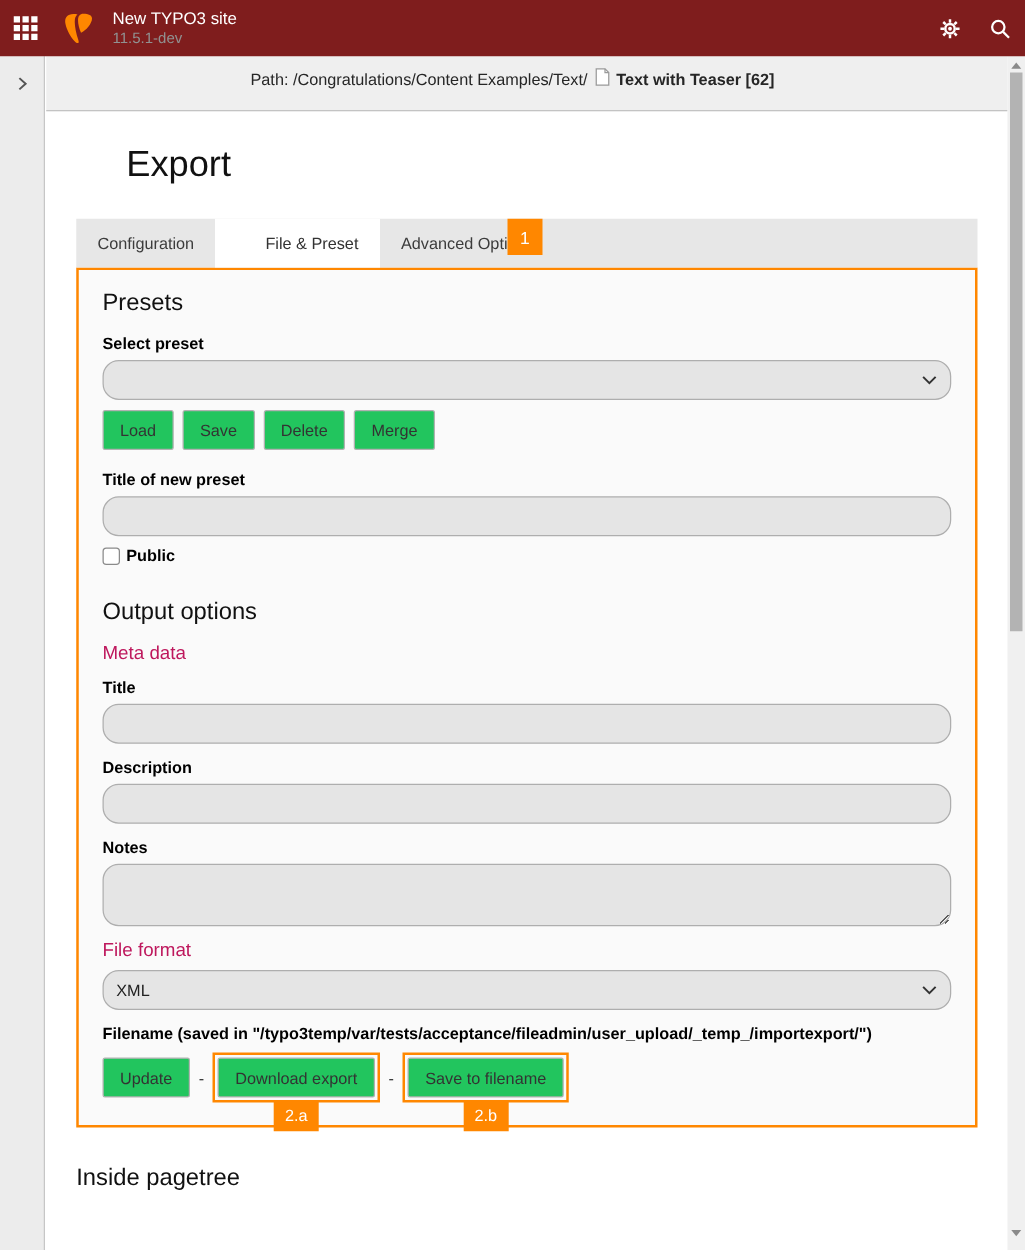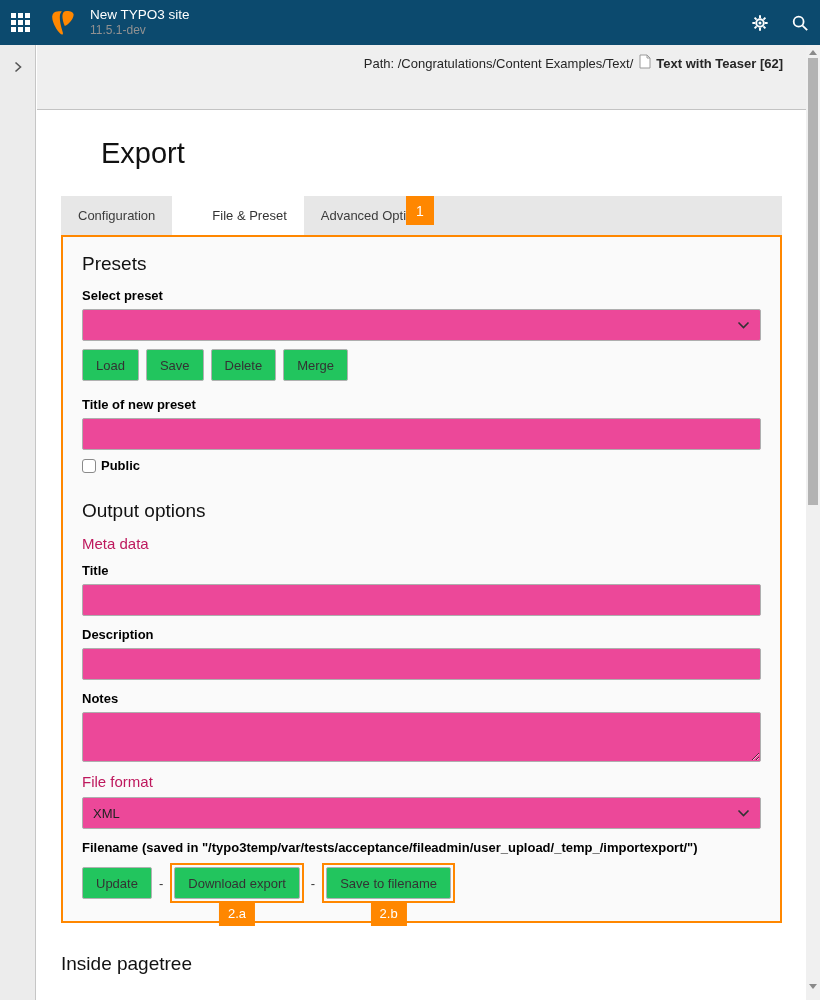--- a/index.html
+++ b/index.html
@@ -1,21 +1,21 @@
 <!DOCTYPE html>
 <html><head>
 <meta charset="utf-8">
 <style>
   * { margin:0; padding:0; box-sizing:border-box; }
   html,body { width:820px; height:1000px; }
   body { font-family:"Liberation Sans", sans-serif; background:#fff; overflow:hidden; }
   #app { position:relative; width:820px; height:1000px; background:#fff; overflow:hidden; }
 
   
-  .topbar { position:absolute; top:0; left:0; width:100%; height:45px; background:#0c4a6e; display:flex; align-items:center; z-index:30; }
+  .topbar { position:absolute; top:0; left:0; width:100%; height:45px; background:#7f1d1d; display:flex; align-items:center; z-index:30; }
   .topbar-left { display:flex; align-items:center; }
   .apps-btn { width:40px; height:45px; display:flex; align-items:center; justify-content:center; cursor:pointer; }
   .grid-icon { display:grid; grid-template-columns:repeat(3,5px); grid-template-rows:repeat(3,5px); gap:2px; }
   .grid-icon span { background:#fff; width:5px; height:5px; }
   .logo-wrap { width:34px; height:45px; display:flex; align-items:center; justify-content:center; margin-left:6px; }
   .title-block { margin-left:10px; line-height:1.25; }
   .site-title { color:#ffffff; font-size:13.5px; }
   .site-version { color:#919191; font-size:12px; }
   .topbar-right { margin-left:auto; display:flex; align-items:center; }
   .top-iconbtn { width:40px; height:45px; display:flex; align-items:center; justify-content:center; cursor:pointer; }
@@ -28,40 +28,40 @@
   .vscrollbar { position:absolute; right:0; top:45px; width:14px; height:955px; background:#f0f0f0; z-index:25; }
   .sb-arrow { position:absolute; left:0; width:14px; height:14px; display:flex; align-items:center; justify-content:center; }
   .sb-arrow.up { top:0; }
   .sb-arrow.down { bottom:7px; }
   .tri-up { width:0; height:0; border-left:4px solid transparent; border-right:4px solid transparent; border-bottom:5px solid #8a8a8a; }
   .tri-down { width:0; height:0; border-left:4px solid transparent; border-right:4px solid transparent; border-top:5px solid #8a8a8a; }
   .sb-thumb { position:absolute; left:2px; top:13px; width:10px; height:447px; background:#b3b3b3; }
 
   
   .main { position:absolute; left:37px; top:45px; width:769px; height:955px; background:#fff; }
-  .docheader { height:65px; background:#efefef; border-bottom:1px solid #c3c3c3; display:flex; justify-content:flex-end; align-items:flex-start; padding:9px 23px 0 0; }
+  .docheader { height:44px; background:#efefef; border-bottom:1px solid #c3c3c3; display:flex; justify-content:center; align-items:flex-start; padding:9px 23px 0 0; }
   .breadcrumb { display:flex; align-items:center; font-size:13px; color:#262626; white-space:nowrap; }
   .doc-icon { margin:0 5px 0 6px; display:inline-block; }
   .record-title { font-weight:bold; }
 
   .module-body { padding:0 24px; }
   h1.page-title { font-size:29px; font-weight:400; color:#111; margin-top:27px; letter-spacing:0;margin-left:40px; }
 
   
   .tabstrip { position:relative; display:flex; background:#e7e7e7; margin-top:26px; height:39px; }
   .tab { padding:0 17px; font-size:13px; color:#3c3c3c; display:flex; align-items:center; cursor:pointer; }
   .tab.active { background:#ffffff; color:#333;padding-left:40px; }
   .badge-1 { position:absolute; left:345px; top:0; width:28px; height:29px; background:#ff8700; color:#fff; font-size:14px; display:flex; align-items:center; justify-content:center; }
 
   
   .panel { border:2px solid #ff8700; background:#fafafa; padding:16px 19px 18px 19px; }
   h2.sec { font-size:19px; font-weight:400; color:#111; margin-bottom:13px; }
   h3.subsec { font-size:15px; font-weight:400; color:#be185d; margin-bottom:11px; }
   .flabel { display:block; font-size:13px; font-weight:bold; color:#000; margin-bottom:6px; }
-  .tinput, .tselect, .ttextarea { width:100%; height:32px; background:#ec4899; border:1px solid #aeaeae; border-radius:2px; font-family:"Liberation Sans",sans-serif; font-size:13px; color:#222; padding:0 10px; outline:none; }
+  .tinput, .tselect, .ttextarea { width:100%; height:32px; background:#e5e5e5; border:1px solid #aeaeae; border-radius:13px; font-family:"Liberation Sans",sans-serif; font-size:13px; color:#222; padding:0 10px; outline:none; }
   .ttextarea { height:50px; padding:6px 10px; resize:both; display:block; }
   .tselect { display:flex; align-items:center; justify-content:space-between; cursor:pointer; }
   .field { margin-bottom:11px; }
   .field.tight { margin-bottom:8px; }
 
   .btn { display:inline-flex; align-items:center; justify-content:center; height:32px; padding:0 13px; background:#22c55e; border:1px solid #b1b1b1; border-radius:2px; font-family:"Liberation Sans",sans-serif; font-size:13px; color:#333; cursor:pointer; }
   .btnrow { display:flex; gap:7px; margin-bottom:16px; }
 
   .checkrow { display:flex; align-items:center; margin-bottom:27px; }
   .checkbox { width:14px; height:14px; background:#fff; border:1px solid #8a8a8a; border-radius:3px; cursor:pointer; }

